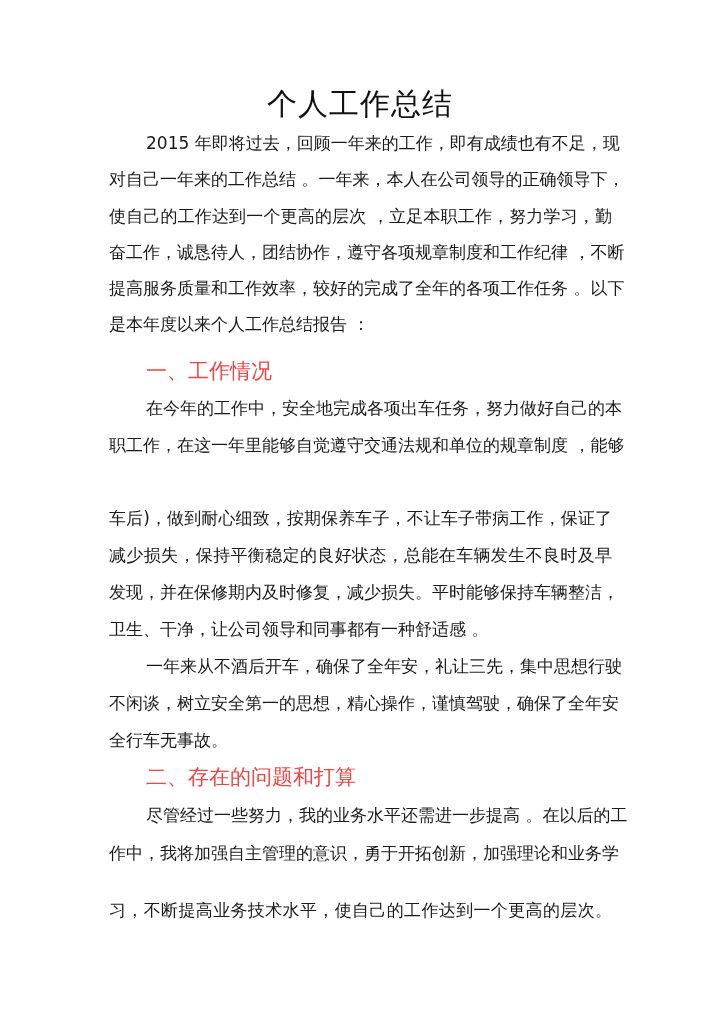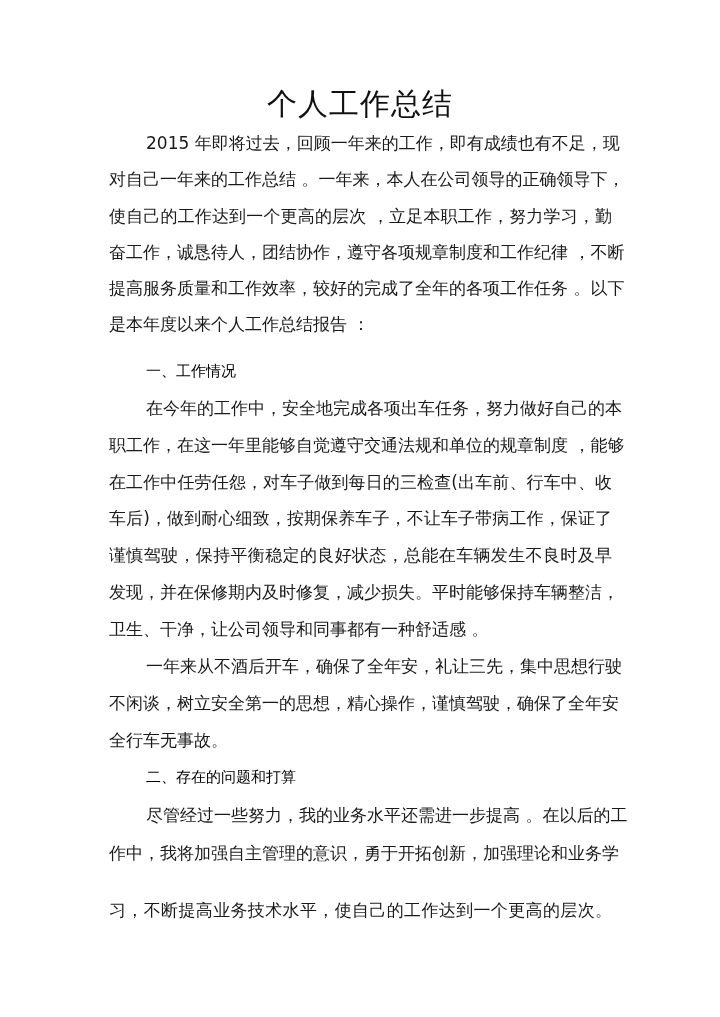--- a/index.html
+++ b/index.html
@@ -21,42 +21,41 @@
   .line {
     position: absolute; left: 109px; width: 503px;
     font-size: 17px; line-height: 24px; height: 24px;
     white-space: nowrap;
     text-align: justify;
     text-align-last: justify;
     color: #1a1a1a;
   }
   .line.last { text-align-last: left; }
   .line.indent { left: 146px; width: 466px; }
-  .heading { position: absolute; left: 146px; font-size: 15px; line-height: 24px; white-space: nowrap; color:#000000; }
+  .heading { position: absolute; left: 146px; font-size: 21px; line-height: 24px; white-space: nowrap; color:#ef4444; }
 </style>
 </head>
 <body>
 
 <div class="page">
   <div class="title">个人工作总结</div>
 
   <div class="line indent" style="top:131px">2015 年即将过去，回顾一年来的工作，即有成绩也有不足，现</div>
   <div class="line" style="top:167px">对自己一年来的工作总结 。一年来，本人在公司领导的正确领导下，</div>
   <div class="line" style="top:204px">使自己的工作达到一个更高的层次 ，立足本职工作，努力学习，勤</div>
   <div class="line" style="top:276px">提高服务质量和工作效率，较好的完成了全年的各项工作任务 。以下</div>
   <div class="line" style="top:240px">奋工作，诚恳待人，团结协作，遵守各项规章制度和工作纪律 ，不断</div>
   <div class="line last" style="top:312px">是本年度以来个人工作总结报告 ：</div>
 
   <div class="heading" style="top:359px">一、工作情况</div>
 
   <div class="line indent" style="top:396px">在今年的工作中，安全地完成各项出车任务，努力做好自己的本</div>
   <div class="line" style="top:433px">职工作，在这一年里能够自觉遵守交通法规和单位的规章制度 ，能够</div>
-  <div class="line" style="top:470px">在工作中任劳任怨，对车子做到每日的三检查(出车前、行车中、收</div>
   <div class="line" style="top:506px">车后)，做到耐心细致，按期保养车子，不让车子带病工作，保证了</div>
-  <div class="line" style="top:543px">谨慎驾驶，保持平衡稳定的良好状态，总能在车辆发生不良时及早</div>
+  <div class="line" style="top:543px">减少损失，保持平衡稳定的良好状态，总能在车辆发生不良时及早</div>
   <div class="line" style="top:580px">发现，并在保修期内及时修复，减少损失。平时能够保持车辆整洁，</div>
   <div class="line last" style="top:617px">卫生、干净，让公司领导和同事都有一种舒适感 。</div>
 
   <div class="line indent" style="top:654px">一年来从不酒后开车，确保了全年安，礼让三先，集中思想行驶</div>
   <div class="line" style="top:691px">不闲谈，树立安全第一的思想，精心操作，谨慎驾驶，确保了全年安</div>
   <div class="line last" style="top:728px">全行车无事故。</div>
 
   <div class="heading" style="top:765px">二、存在的问题和打算</div>
 
   <div class="line indent" style="top:803px">尽管经过一些努力，我的业务水平还需进一步提高 。在以后的工</div>

